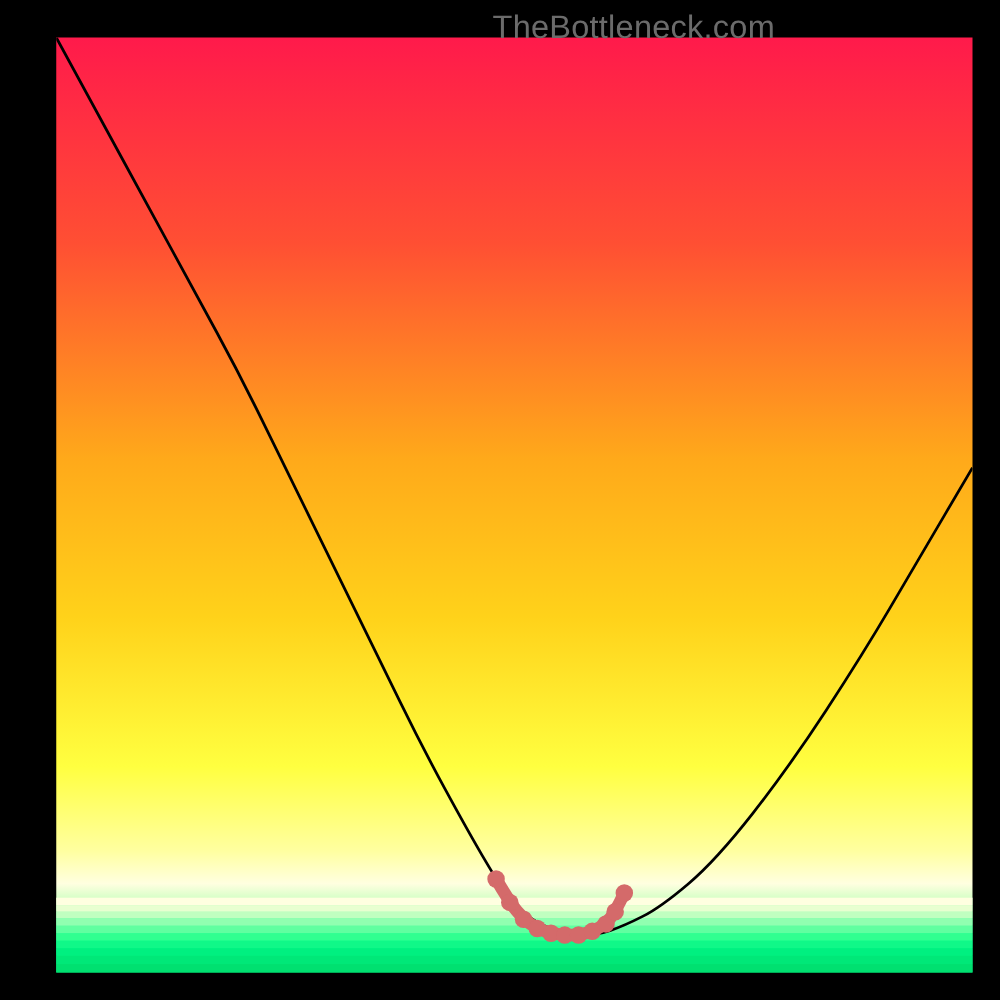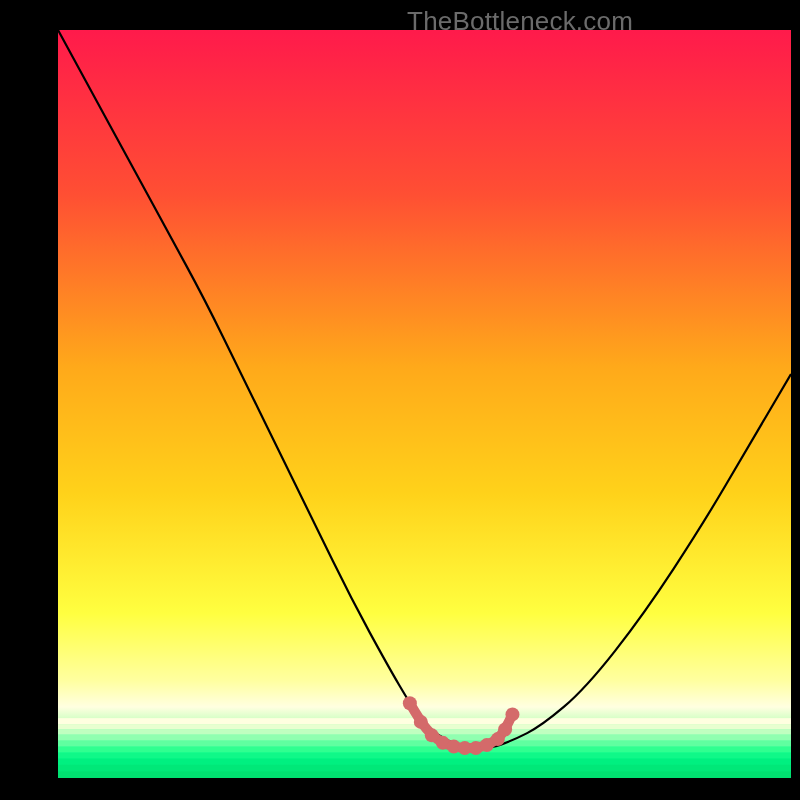--- a/index.html
+++ b/index.html
@@ -9,21 +9,20 @@
     height: 800px;
     background: #000;
     overflow: hidden;
     font-family: Arial, Helvetica, sans-serif;
   }
   .frame {
     position: relative;
     width: 632px;
     height: 800px;
     background: #000;
-    margin-left: 13px;
   }
   .watermark {
     position: absolute;
     top: 6px;
     right: 12px;
     color: #6b6b6b;
     font-size: 26px;
     font-weight: 400;
     letter-spacing: 0.2px;
     z-index: 20;

